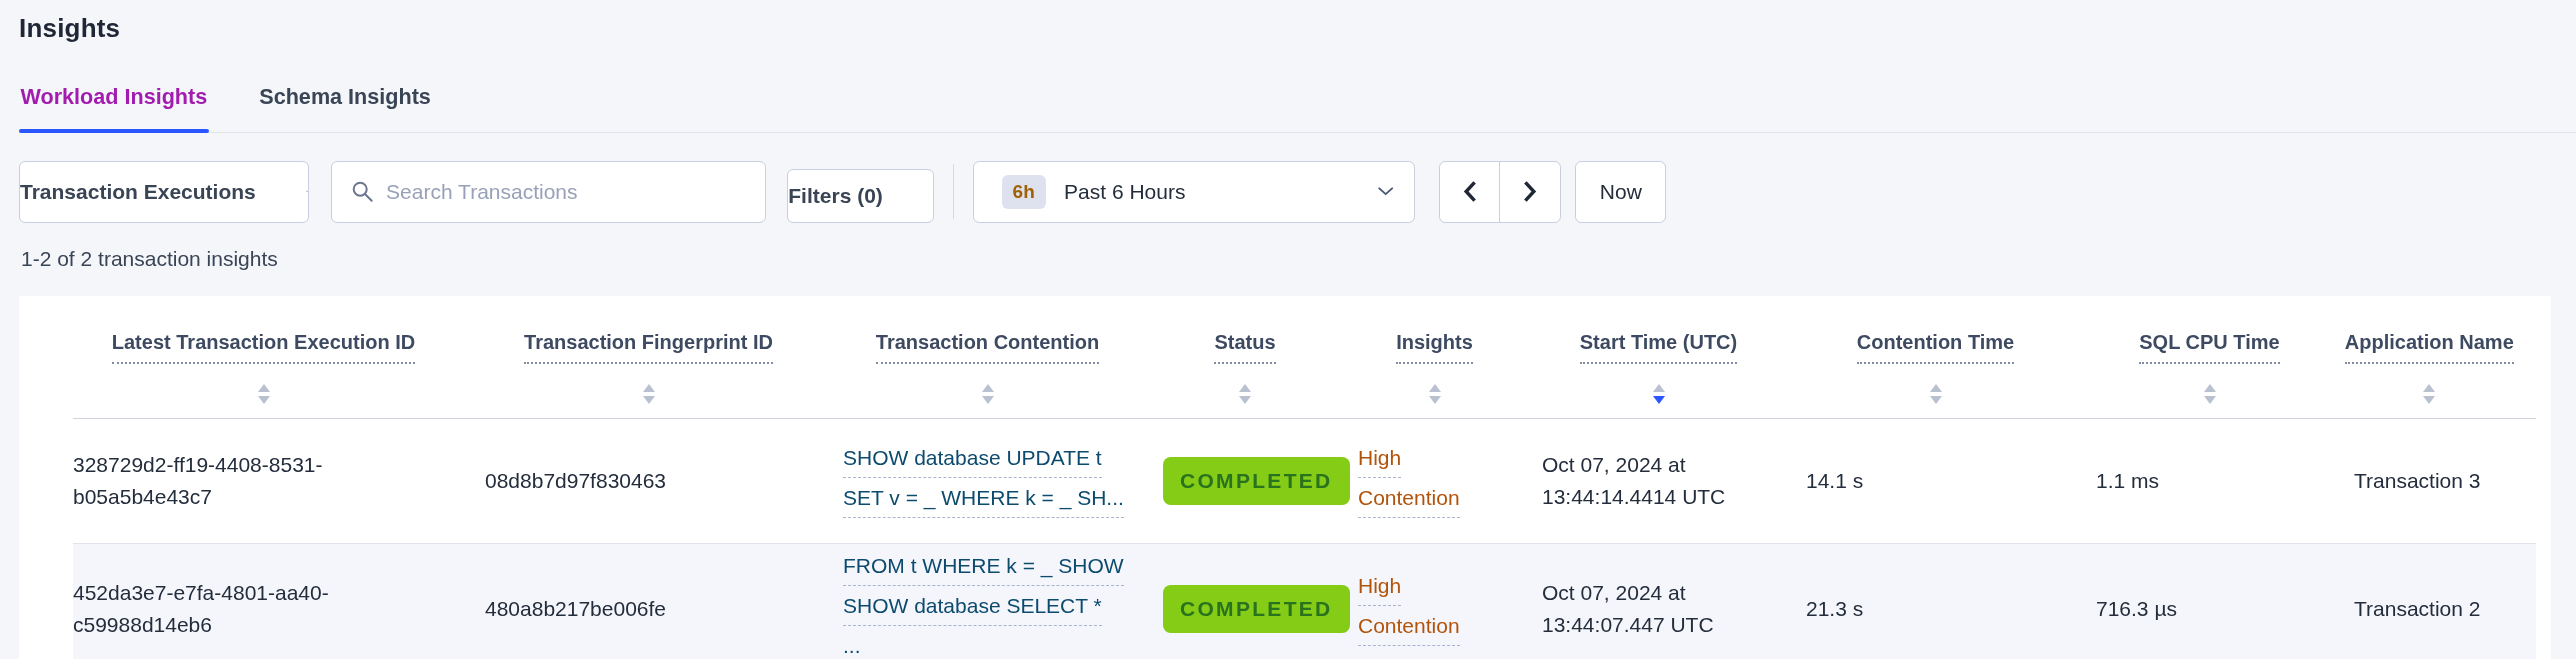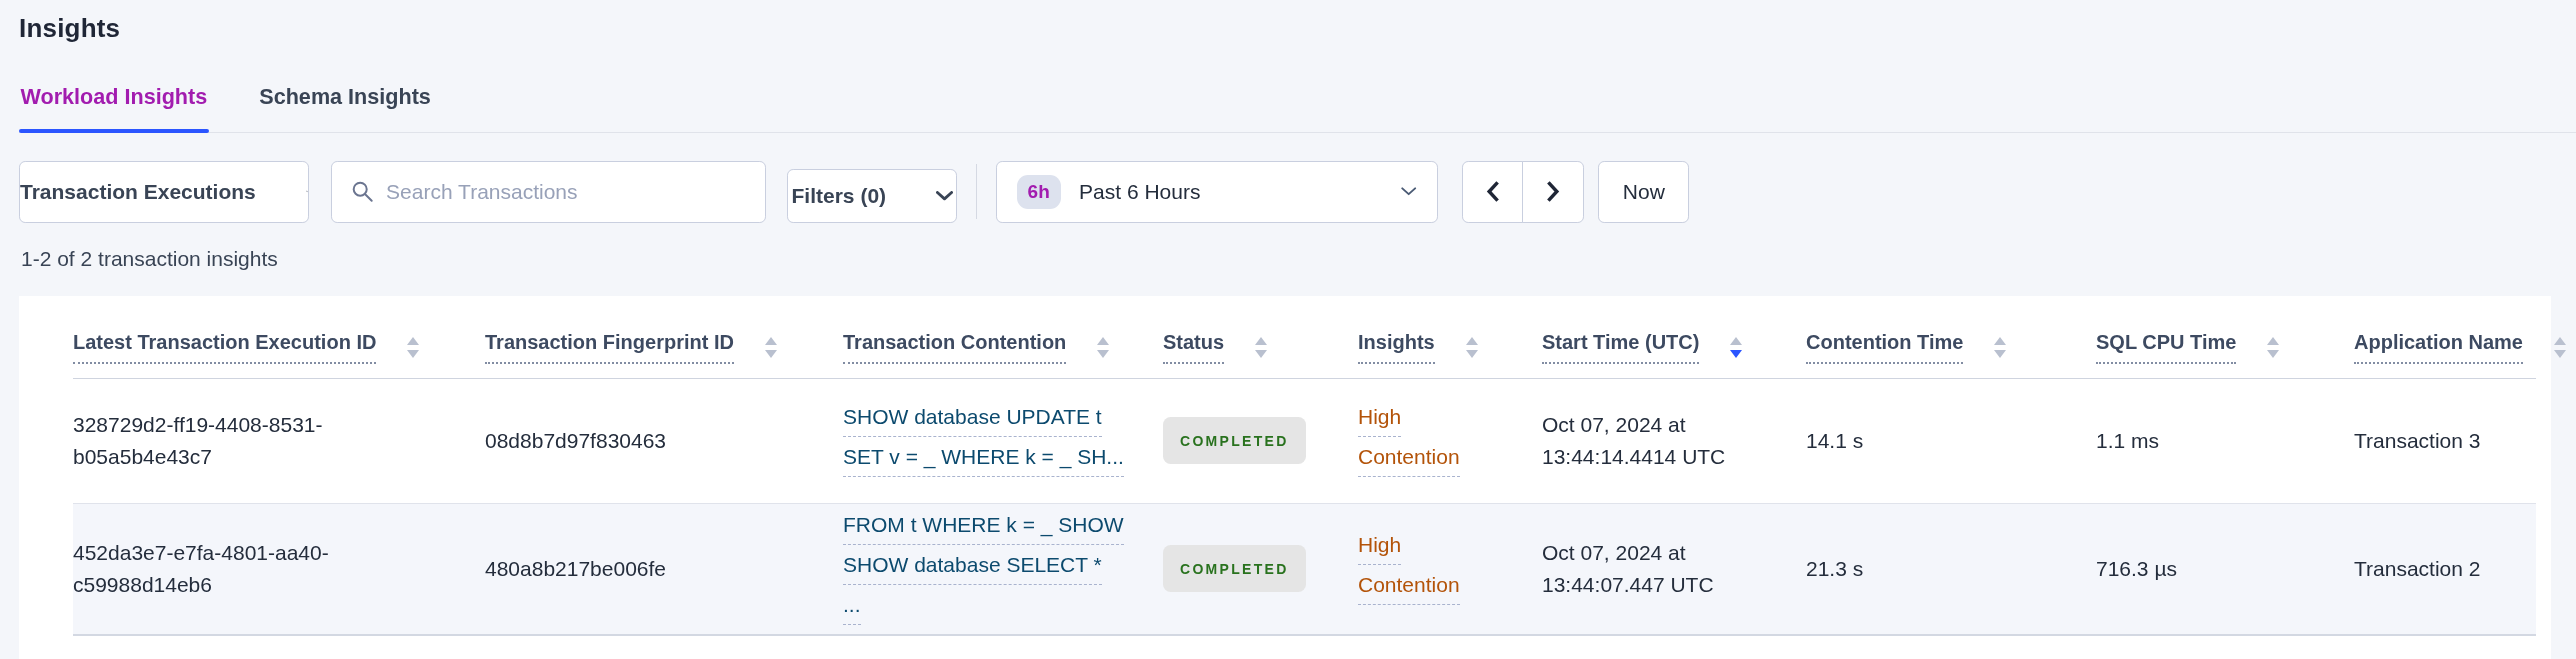--- a/index.html
+++ b/index.html
@@ -51,30 +51,30 @@
     background:#fff; border:1.5px solid #c9cfdf; border-radius:6.2px;
     display:flex; align-items:center; padding:0 15.4px 0 18.5px;
   }
   .search-box svg { flex:none; margin-right:12.3px; }
   .search-box input {
     border:none; outline:none; width:100%;
     font-family:"Liberation Sans", sans-serif;
     font-size:21px; color:#242d3c; background:transparent;
   }
   .search-box input::placeholder { color:#98a1b8; }
-  .dd-filters { width:170px;margin-top:8px; }
+  .dd-filters { width:147px;margin-top:8px; }
   .vsep { width:1.5px; background:#d5d9e3; align-self:center; height:55px; margin:0 18.5px; }
   .timepicker {
     width:442px; margin-right:24px;
     background:#fff; border:1.5px solid #c9cfdf; border-radius:6.2px;
     display:flex; align-items:center; padding:0 20px; cursor:pointer;
   }
   .time-badge {
-    background:#dde2ee; color:#a21caf; font-weight:700; font-size:19px;
-    border-radius:11px; padding:6.2px 10.8px; margin-right:18.5px;
+    background:#dde2ee; color:#a16207; font-weight:700; font-size:19px;
+    border-radius:6px; padding:6.2px 10.8px; margin-right:18.5px;margin-left:8px;
   }
   .time-label { font-size:21px; color:#242d3c; }
   .timepicker .chev { margin-left:auto; }
   .pager { display:flex; margin-right:14px; }
   .pg-btn {
     width:62px; background:#fff; border:1.5px solid #c9cfdf;
     display:flex; align-items:center; justify-content:center; cursor:pointer;
   }
   .pg-prev { border-radius:6.2px 0 0 6.2px; }
   .pg-next { border-radius:0 6.2px 6.2px 0; margin-left:-1.5px; }
@@ -92,21 +92,21 @@
   .trow {
     display:grid;
     grid-template-columns:412px 358px 320px 195px 184px 264px 290px 258px minmax(0,1fr);
     align-items:center;
   }
   .thead {
     align-items:end;
     padding:35px 0 14px 0;
     border-bottom:1.5px solid #cfd4df;
   }
-  .th { display:flex; align-items:center; gap:31px; cursor:pointer; }
+  .th { display:flex; align-items:center; gap:20px; cursor:pointer;flex-direction:column; }
   .th-label {
     font-size:20px; font-weight:700; color:#3d4a61;
     border-bottom:2.3px dotted #828da3; padding-bottom:7.7px; white-space:nowrap;
   }
   .sort { display:flex; flex-direction:column; gap:4.6px; }
   .tri { width:0; height:0; border-left:6.2px solid transparent; border-right:6.2px solid transparent; }
   .tri.up { border-bottom:8.5px solid #b9c0cf; }
   .tri.down { border-top:8.5px solid #b9c0cf; }
   .tri.down.on { border-top-color:#2b55ff; }
 
@@ -119,22 +119,22 @@
   .link-line { margin:1.5px 0 3.9px 0; }
   .sql-line, .insight-line {
     display:inline-block; white-space:nowrap;
     border-bottom:1.5px dashed #a9b3ce; padding-bottom:3.1px; cursor:pointer;
   }
   .sql-line { color:#0c4a6e;text-align:center; }
   .insight-line { color:#b35309; }
 
   .badge-completed {
     display:inline-block;
-    background:#e5e5e5; color:#29721e;
-    font-size:14px; font-weight:700; letter-spacing:2.3px;
+    background:#84cc16; color:#29721e;
+    font-size:21px; font-weight:700; letter-spacing:2.3px;
     padding:7.7px 17px; border-radius:7.7px; white-space:nowrap;
   }
 </style>
 </head>
 <body>
 
 <div class="page">
 
   <h1 class="page-title">Insights</h1>
 

